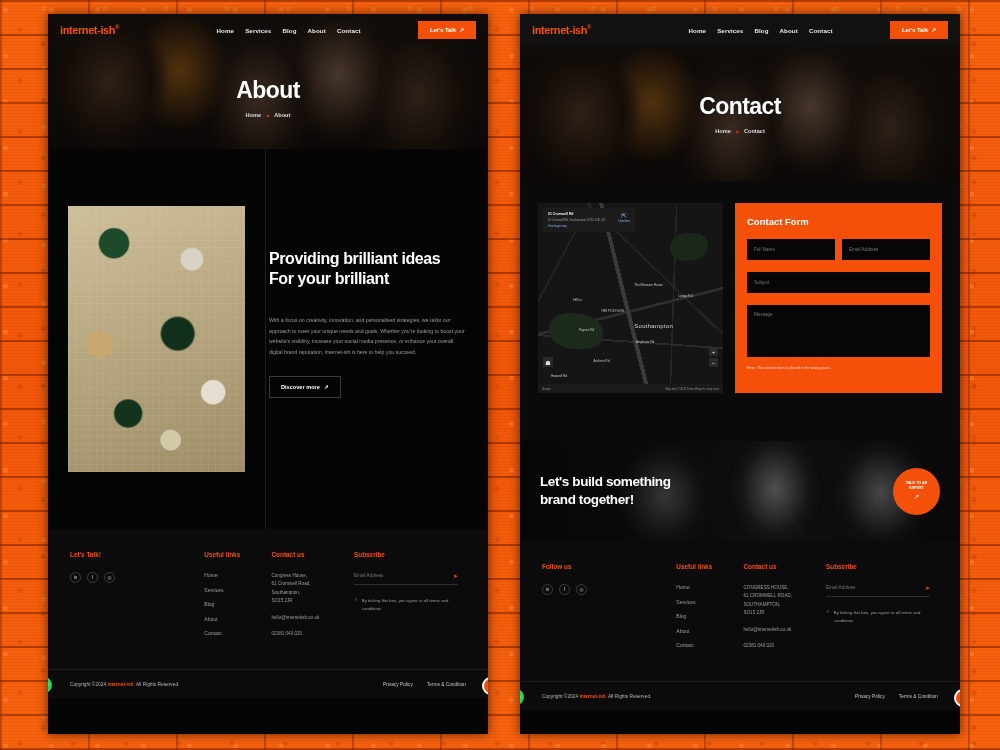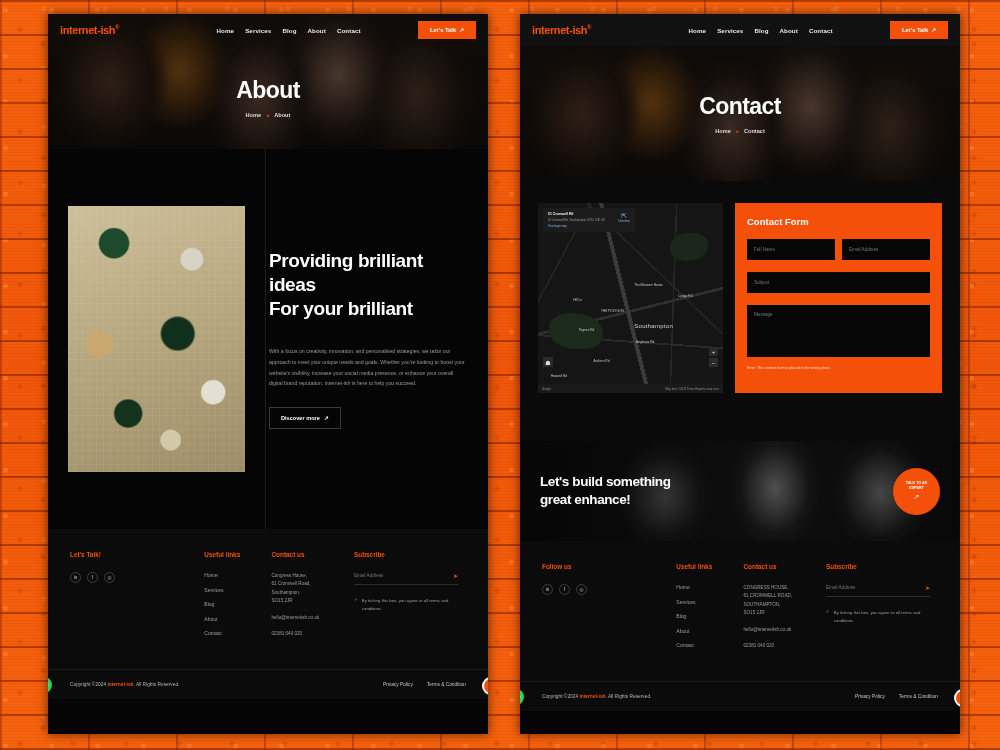--- a/index.html
+++ b/index.html
@@ -145,21 +145,21 @@
       radial-gradient(circle 11px at 58% 88%, #d3c9a8 0 88%, transparent),
       repeating-linear-gradient(0deg, rgba(255,255,255,.06) 0 1px, transparent 1px 7px),
       repeating-linear-gradient(90deg, rgba(255,255,255,.06) 0 1px, transparent 1px 7px),
       linear-gradient(160deg, #cdbf9a 0%, #b8a87f 45%, #9c8d68 100%);
   }
   .about-right {
     flex: 1;
     padding: 100px 22px 0 4px;
   }
   .about-h2 {
-    color: #fff; font-size: 19px; font-weight: bold;
+    color: #fff; font-size: 16px; font-weight: bold;
     line-height: 1.25; letter-spacing: -.4px;
   }
   .about-p {
     color: #9a9a9a; font-size: 5.2px; line-height: 2.05;
     margin-top: 26px; max-width: 196px;
   }
   .ghost-btn {
     margin-top: 18px;
     display: inline-flex; align-items: center; gap: 4px;
     border: 1px solid #3a3a3a;
@@ -550,21 +550,21 @@
         <textarea class="fld fld-ta" placeholder="Message" style=""></textarea>
       </div>
       <div class="form-err">Error: This contact form is placed in the wrong place.</div>
     </div>
   </div>
 
   <div class="cta-band">
     <div class="cta-photo"></div>
     <div class="cta-text">
       <span>Let's build something</span><br>
-      <span>great enhance!</span>
+      <span>brand together!</span>
     </div>
     <div class="cta-circle">
       <span class="lbl">TALK TO AN</span>
       <span class="lbl">EXPERT</span>
       <span class="arw">↗</span>
     </div>
   </div>
 
   <div class="footer">
     <div class="f-col-talk">

